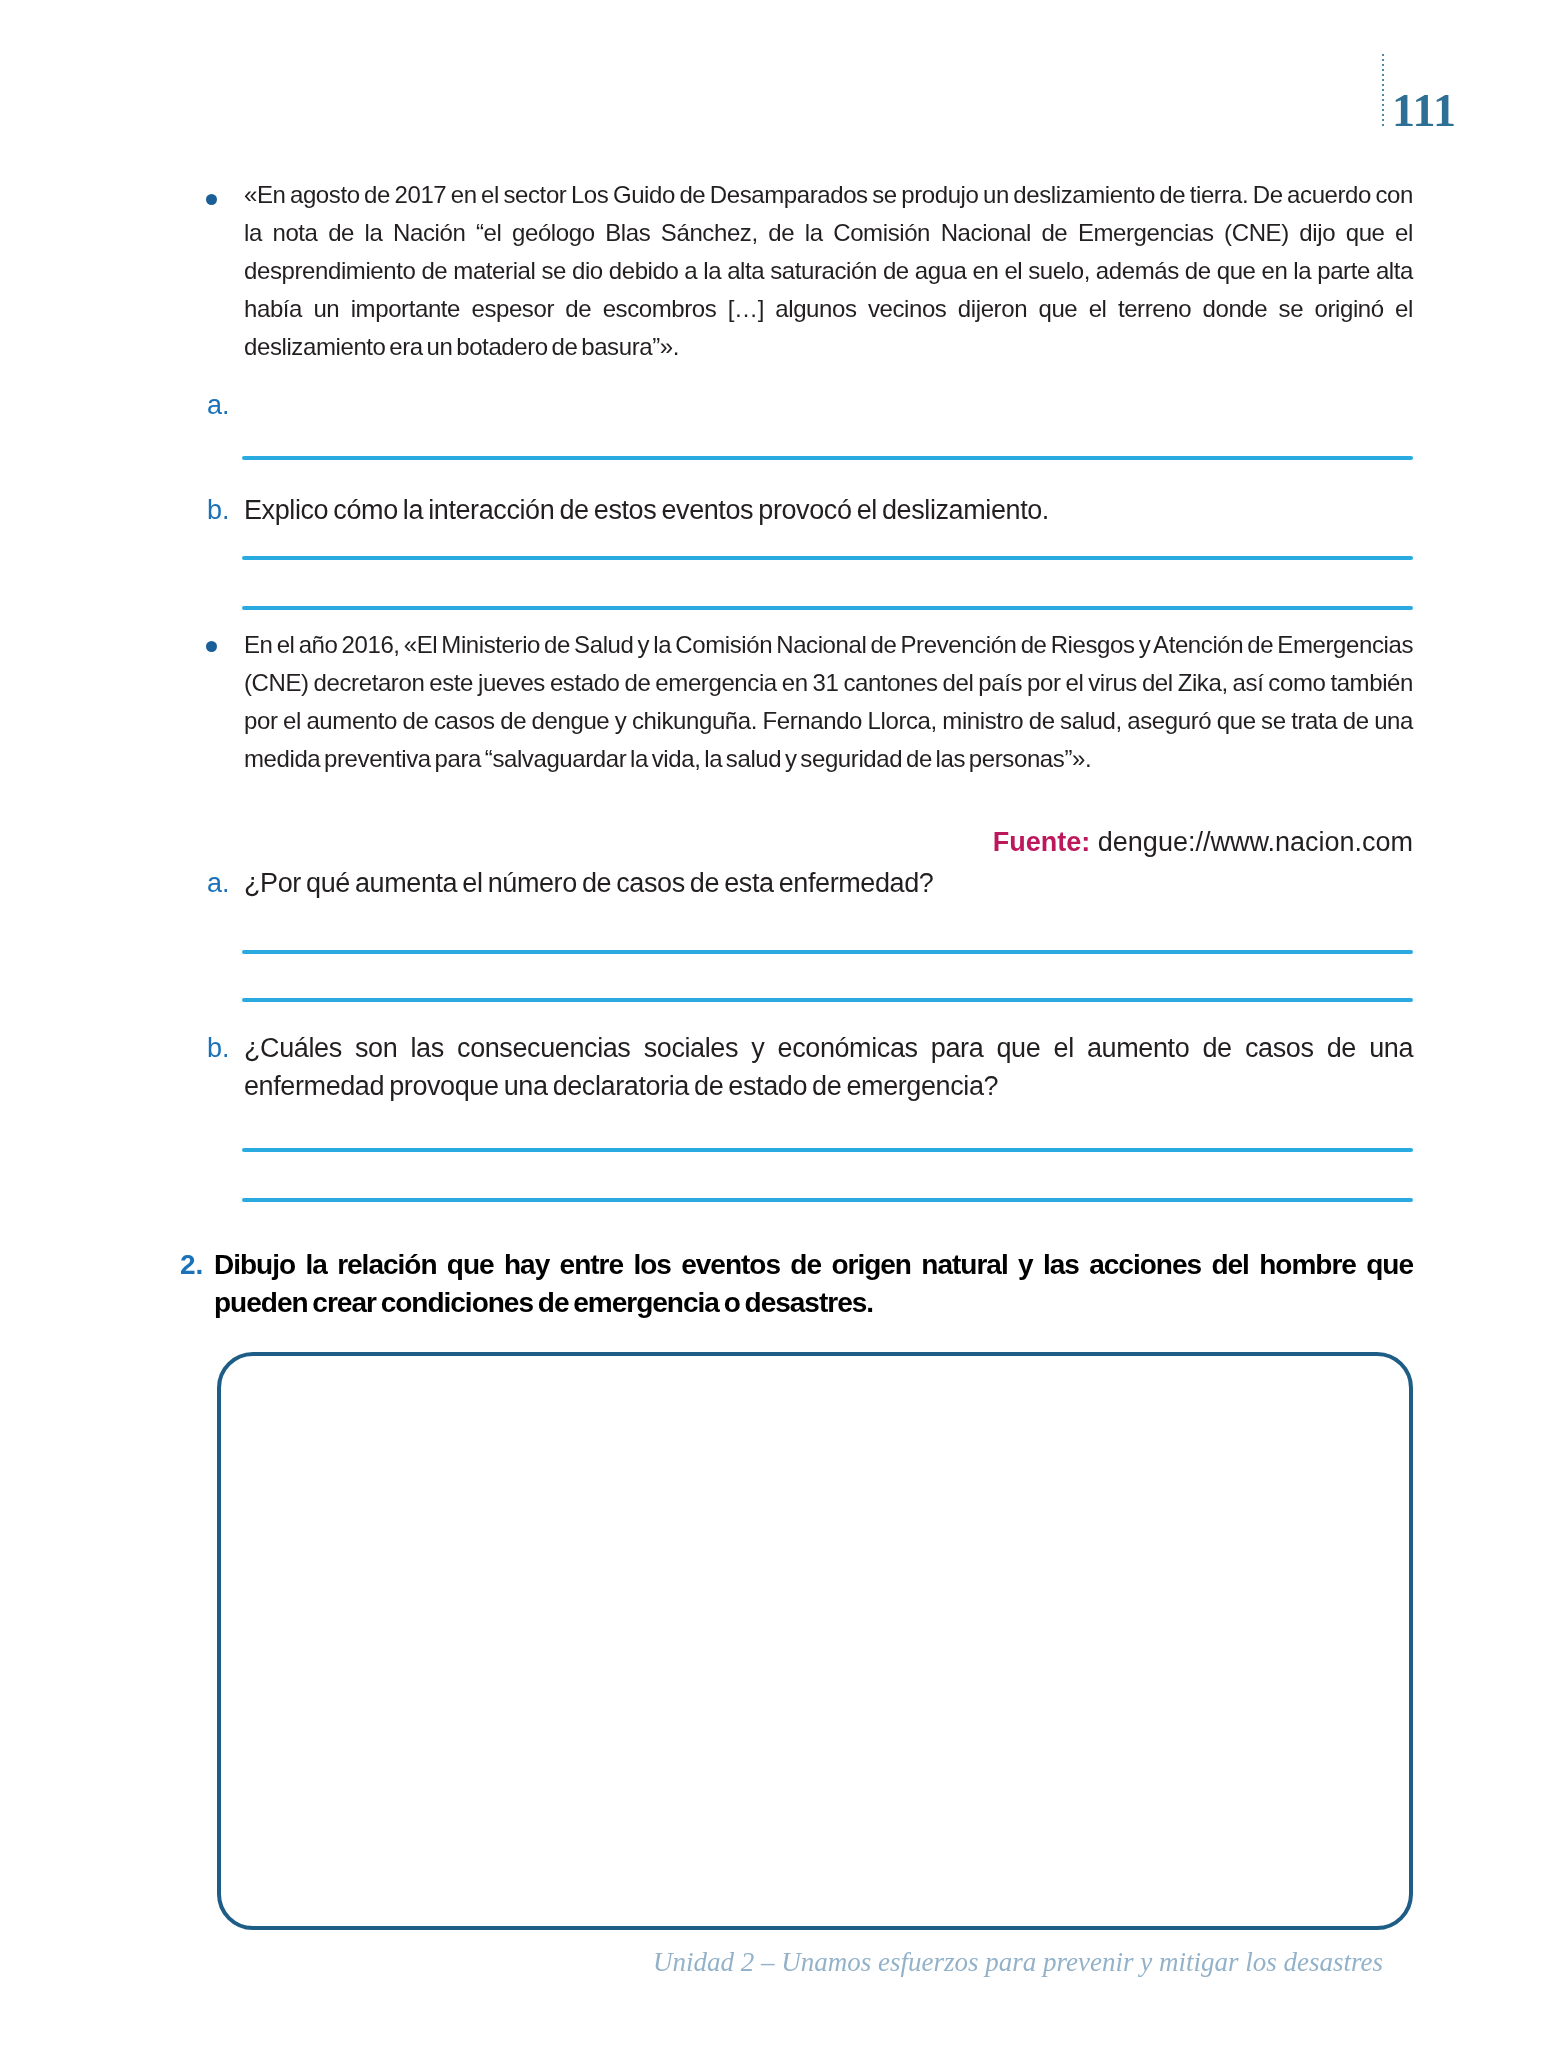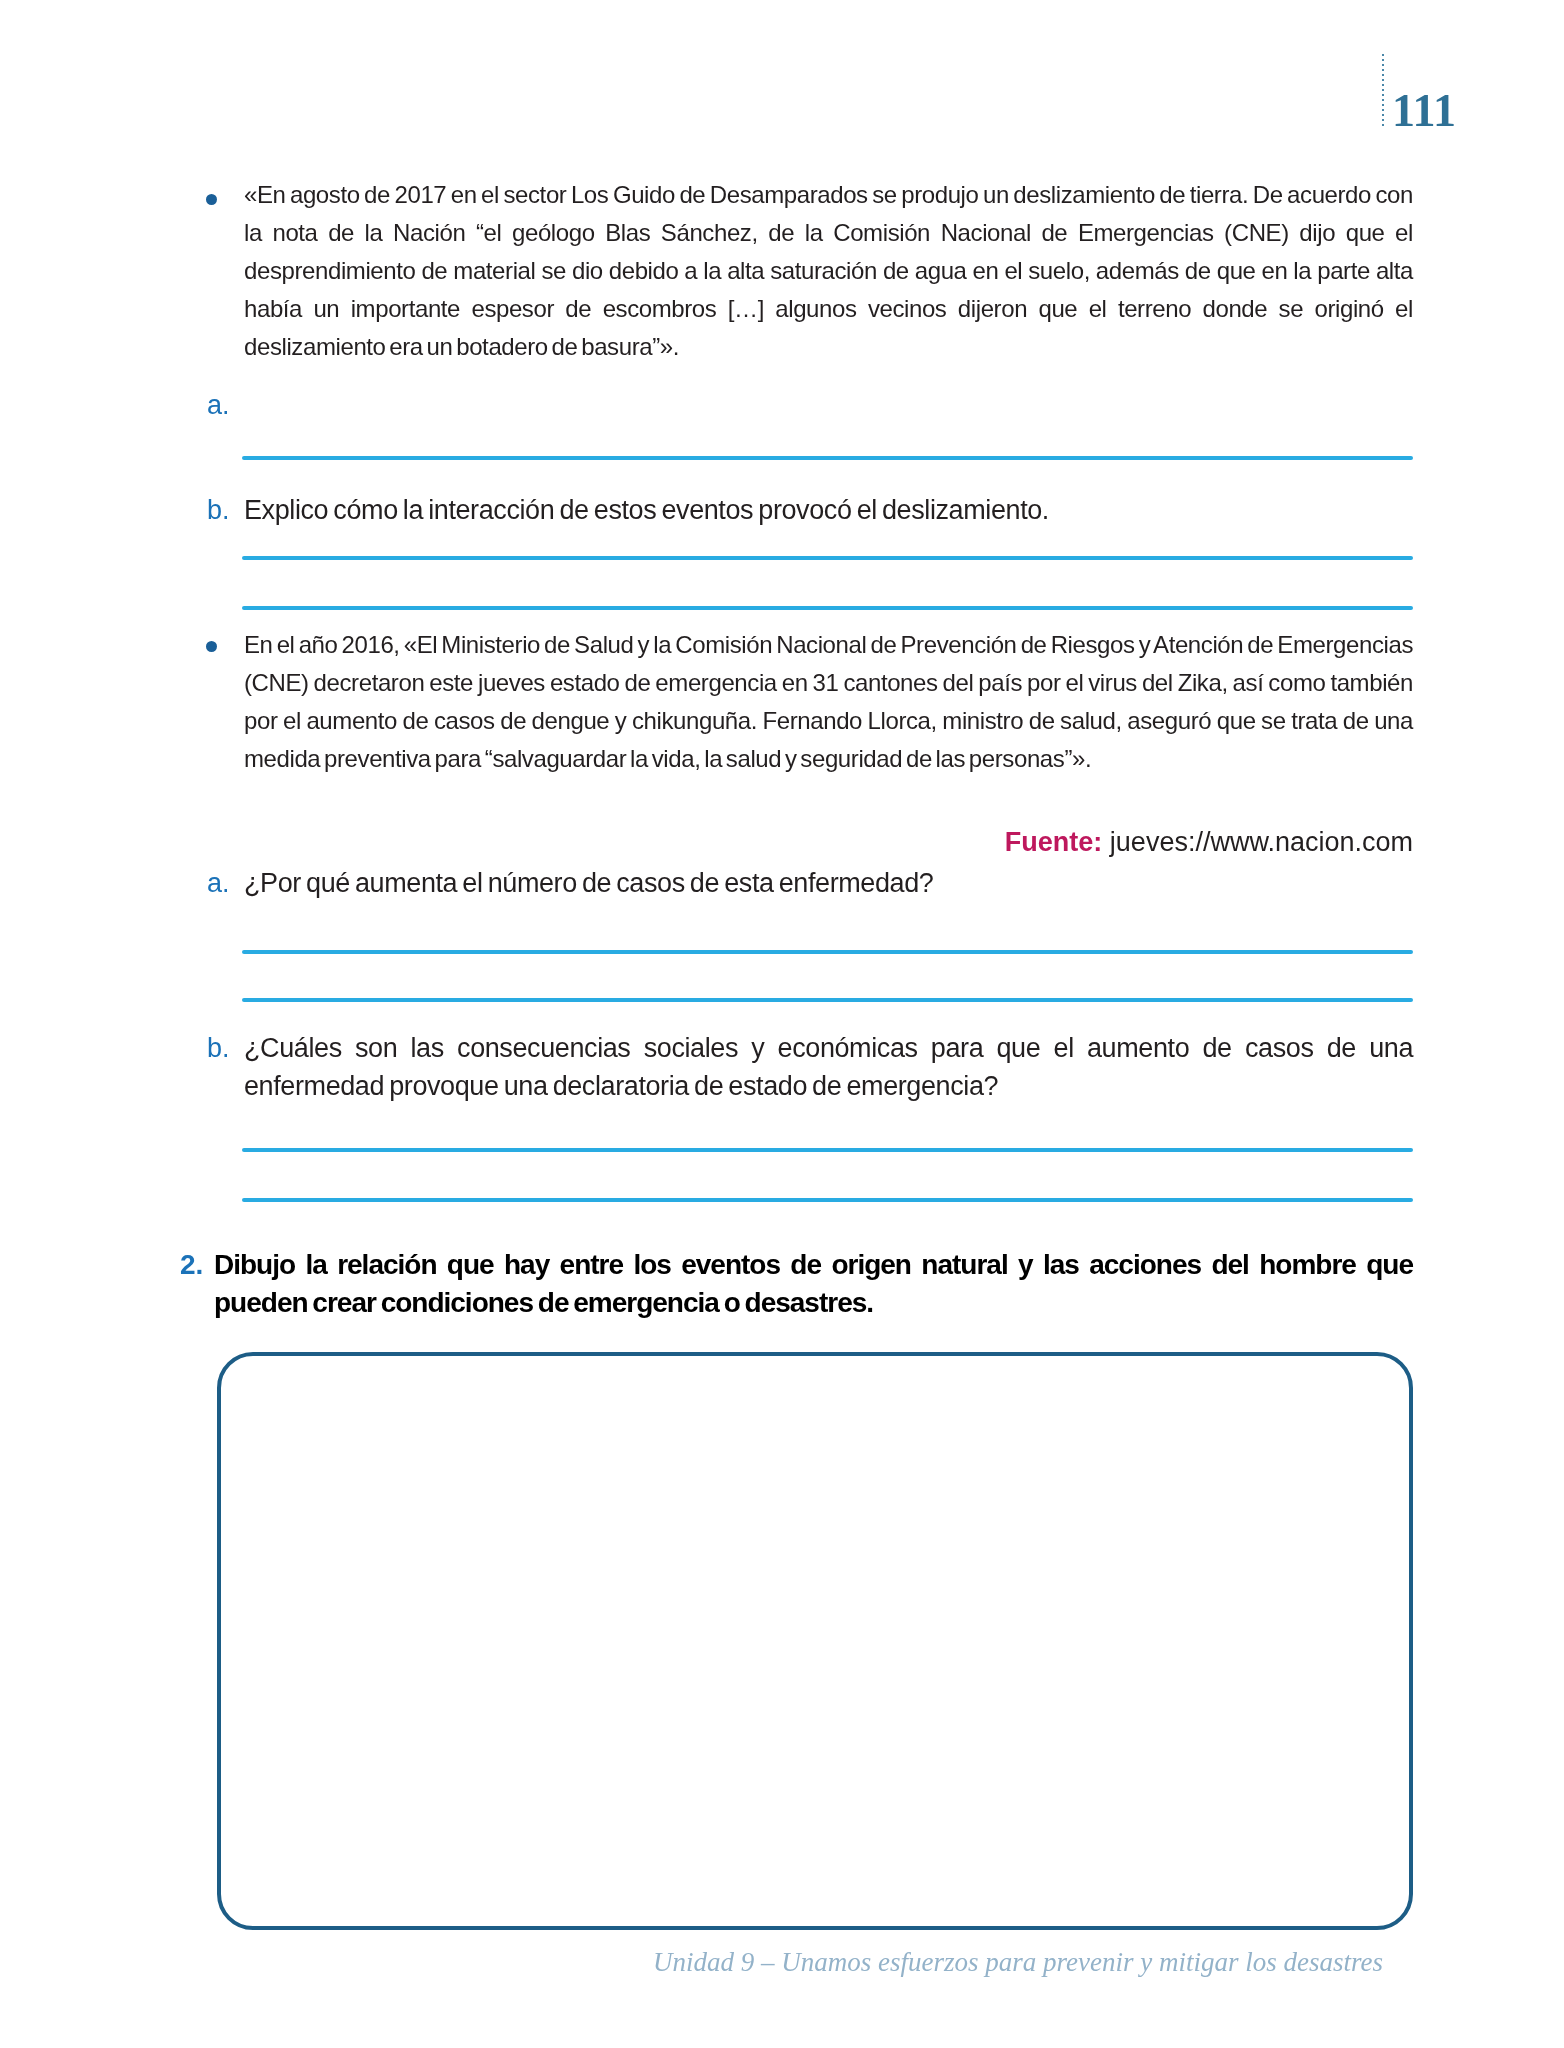--- a/index.html
+++ b/index.html
@@ -147,33 +147,33 @@
   <div class="q-text q1b-text">Explico cómo la interacción de estos eventos provocó el deslizamiento.</div>
   <div class="answer-line al-2"></div>
   <div class="answer-line al-3"></div>
 
   <span class="bullet-dot b2"></span>
   <div class="para para-2">En el año 2016, «El Ministerio de Salud y la Comisión Nacional de Prevención de Riesgos y Atención de Emergencias (CNE) decretaron este jueves estado de emergencia en 31 cantones del país por el virus del Zika, así como también por el aumento de casos de dengue y chikunguña. Fernando Llorca, ministro de salud, aseguró que se trata de una medida preventiva para “salvaguardar la vida, la salud y seguridad de las personas”».</div>
 
   <div class="source-line">
     <span class="source-label">Fuente:</span>
     <span> </span>
-    <span class="source-url">jueves://www.nacion.com</span>
+    <span class="source-url">dengue://www.nacion.com</span>
   </div>
 
   <div class="q-label q2a-label">a.</div>
   <div class="q-text q2a-text">¿Por qué aumenta el número de casos de esta enfermedad?</div>
   <div class="answer-line al-4"></div>
   <div class="answer-line al-5"></div>
 
   <div class="q-label q2b-label">b.</div>
   <div class="q-text q2b-text">¿Cuáles son las consecuencias sociales y económicas para que el aumento de casos de una enfermedad provoque una declaratoria de estado de emergencia?</div>
   <div class="answer-line al-6"></div>
   <div class="answer-line al-7"></div>
 
   <div class="item2-label">2.</div>
   <div class="item2-text">Dibujo la relación que hay entre los eventos de origen natural y las acciones del hombre que pueden crear condiciones de emergencia o desastres.</div>
 
   <div class="draw-box"></div>
 
-  <div class="footer">Unidad 9 –  Unamos esfuerzos para prevenir y mitigar los desastres</div>
+  <div class="footer">Unidad 2 –  Unamos esfuerzos para prevenir y mitigar los desastres</div>
 
 </div>
 
 </body></html>

